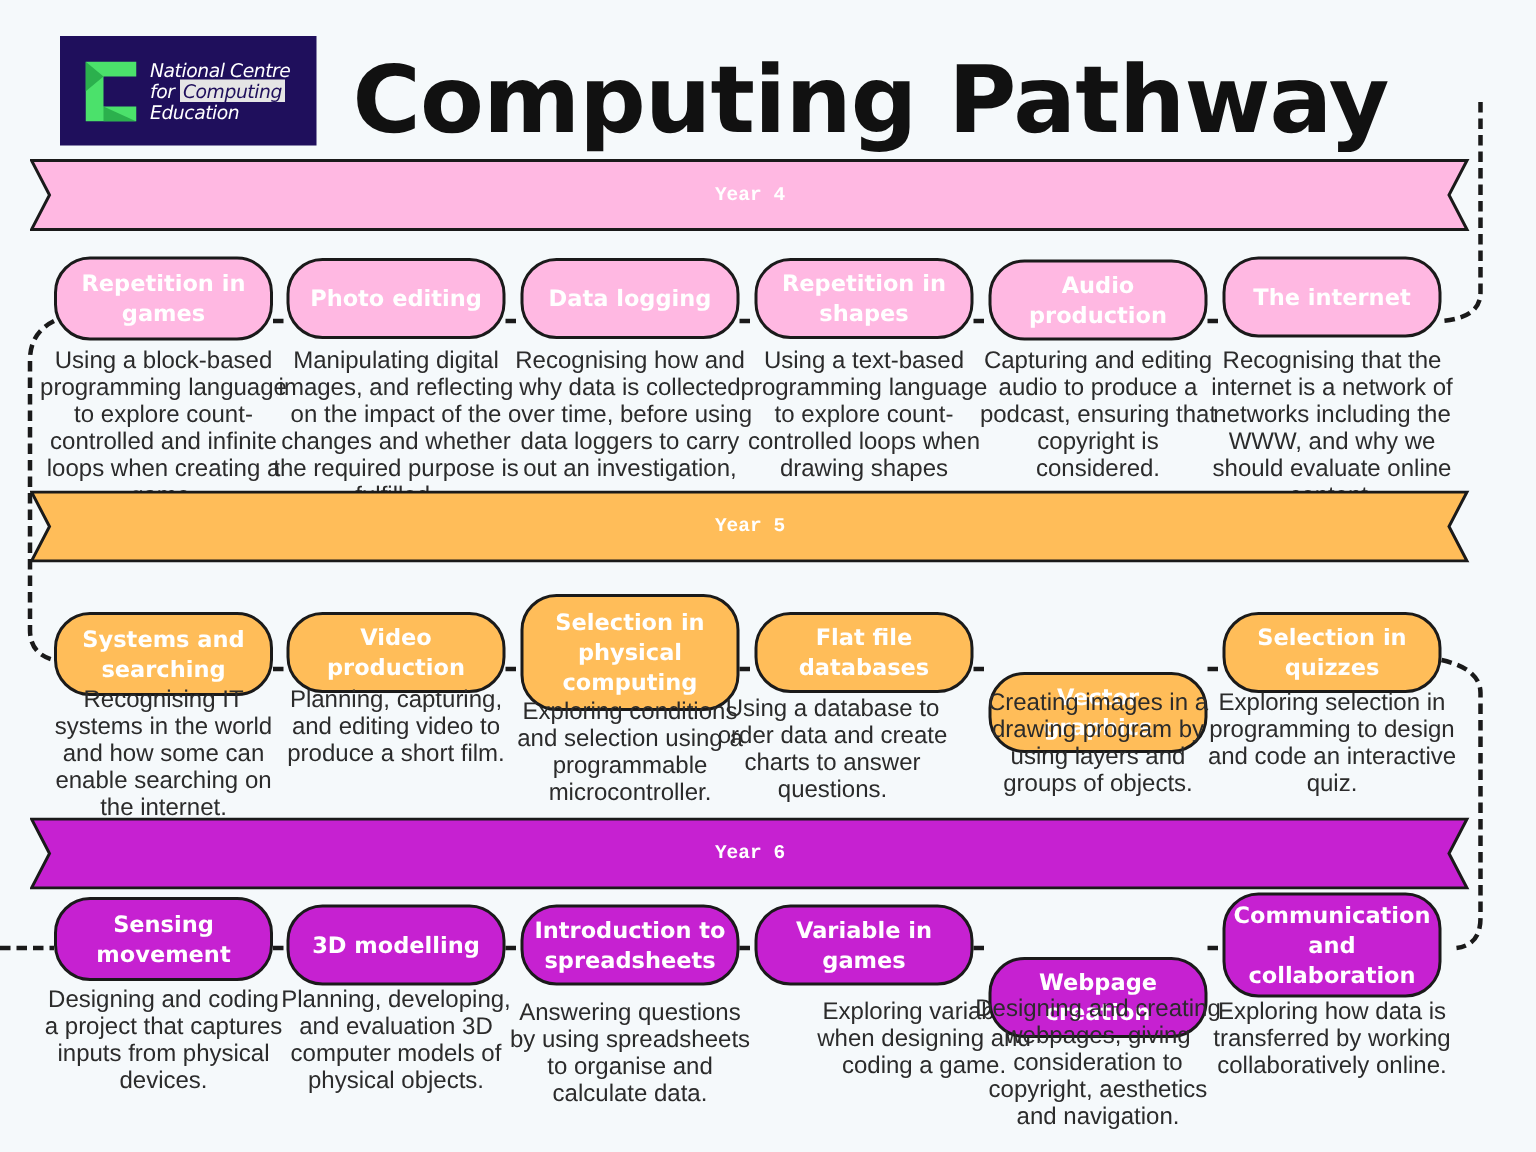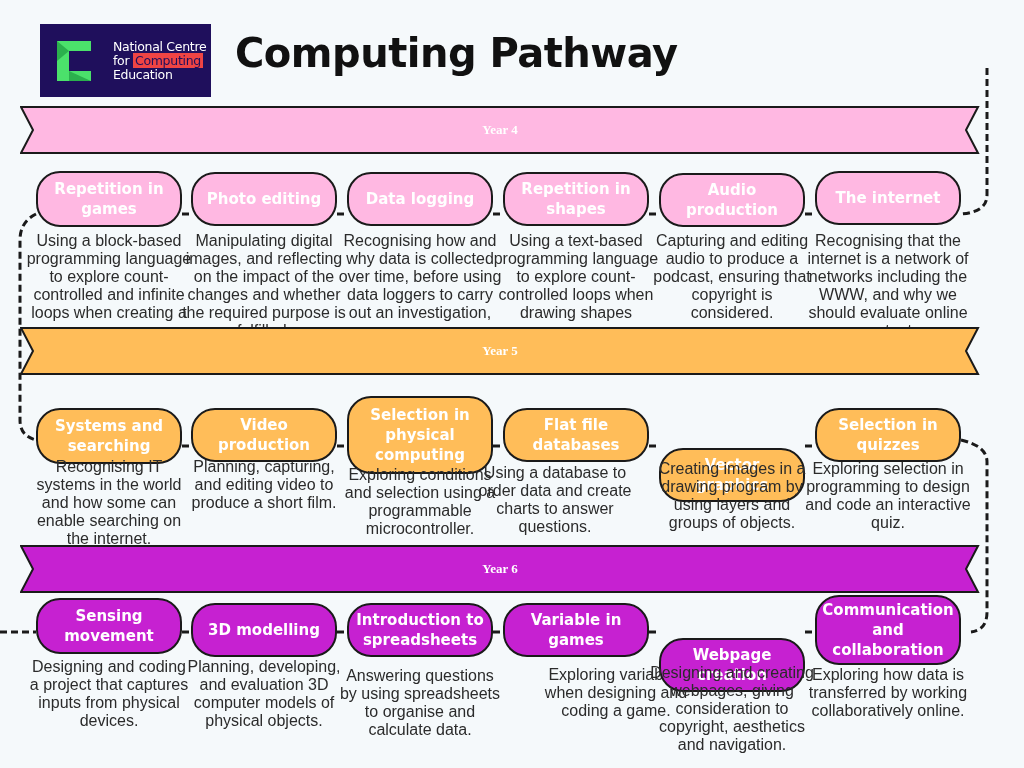--- a/index.html
+++ b/index.html
@@ -1,28 +1,28 @@
 <!DOCTYPE html>
 <html><head>
   <meta charset="utf-8">
   <style>
     * { box-sizing: border-box; margin: 0; padding: 0; }
     html, body { width: 1024px; height: 768px; overflow: hidden; }
     body { background: #f5f9fb; font-family: "Liberation Sans", sans-serif; position: relative; }
 
     .logo { position: absolute; left: 40px; top: 24px; width: 171px; height: 73px; background: #1f0f5c; }
     .logo-mark { position: absolute; left: 17px; top: 17px; width: 34px; height: 40px; }
-    .logo-text { position: absolute; left: 73px; top: 16px; color: #ffffff; font-size: 12.5px; line-height: 14px; font-family: "DejaVu Sans", sans-serif; letter-spacing: -0.3px; }
-    .logo-text .hl { background: #ef4444; color: #1f0f5c; padding: 0 2px; }
+    .logo-text { position: absolute; left: 60px; top: 16px; color: #ffffff; font-size: 12.5px; line-height: 14px; font-family: "DejaVu Sans", sans-serif; letter-spacing: -0.3px; font-style: italic; }
+    .logo-text .hl { background: #e5e5e5; color: #1f0f5c; padding: 0 2px; }
 
-    .page-title { position: absolute; left: 235px; top: 30px; font-size: 40px; font-weight: bold; color: #111111; font-family: "DejaVu Sans", sans-serif; letter-spacing: -0.5px; }
+    .page-title { position: absolute; left: 235px; top: 30px; font-size: 62px; font-weight: bold; color: #111111; font-family: "DejaVu Sans", sans-serif; letter-spacing: -0.5px; }
 
     .banner { position: absolute; left: 20px; width: 960px; height: 48px; }
     .banner svg { position: absolute; left: 0; top: 0; }
-    .banner-label { position: absolute; left: 0; width: 100%; top: 0; line-height: 48px; text-align: center; color: #ffffff; font-weight: bold; font-size: 13px; font-family: Liberation Serif, serif; }
+    .banner-label { position: absolute; left: 0; width: 100%; top: 0; line-height: 48px; text-align: center; color: #ffffff; font-weight: bold; font-size: 13px; font-family: Liberation Mono, monospace; }
 
     .pill { position: absolute; border: 2px solid #1a1a1a; border-radius: 24px; display: flex; align-items: center; justify-content: center; text-align: center; color: #ffffff; font-weight: bold; font-size: 15px; line-height: 20px; font-family: "DejaVu Sans", sans-serif; padding: 0 6px; }
     .desc { position: absolute; text-align: center; color: #2b2b2b; font-size: 16px; line-height: 18px; font-family: "Liberation Sans", sans-serif; }
 
     .y4 { background: #ffb8e2; }
     .y5 { background: #ffbd59; }
     .y6 { background: #c621d1; }
 
     #connectors { position: absolute; left: 0; top: 0; }
   </style>

